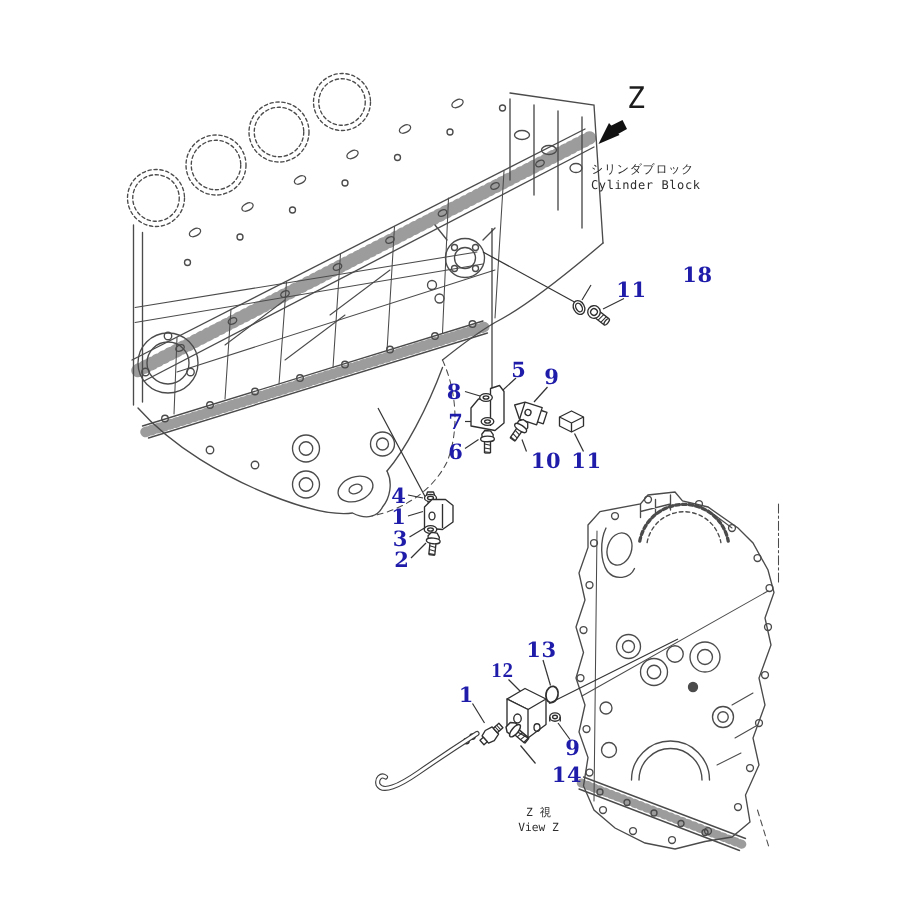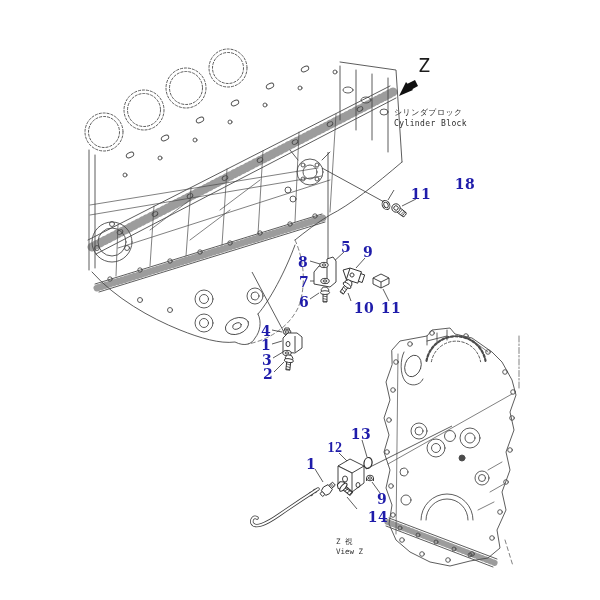--- a/index.html
+++ b/index.html
@@ -14,21 +14,21 @@
   }
   .z-letter{
     position:absolute;left:418px;top:55px;font-size:20px;color:#1c1c1c;
     font-family:"DejaVu Sans Mono",monospace;line-height:1;
   }
   .block-title{
     position:absolute;left:394px;top:108px;width:86px;color:#2d2d2d;
     font-size:8px;line-height:1.35;letter-spacing:.4px;white-space:nowrap;
   }
   .view-note{
-    position:absolute;left:336px;top:537px;width:46px;text-align:left;
+    position:absolute;left:336px;top:537px;width:46px;text-align:center;
     color:#2d2d2d;font-size:7.5px;line-height:1.3;white-space:nowrap;
   }
 </style>
 </head>
 <body>
 
 <div class="stage">
 
   <svg width="600" height="600" viewBox="0 0 600 600">
     <defs>

